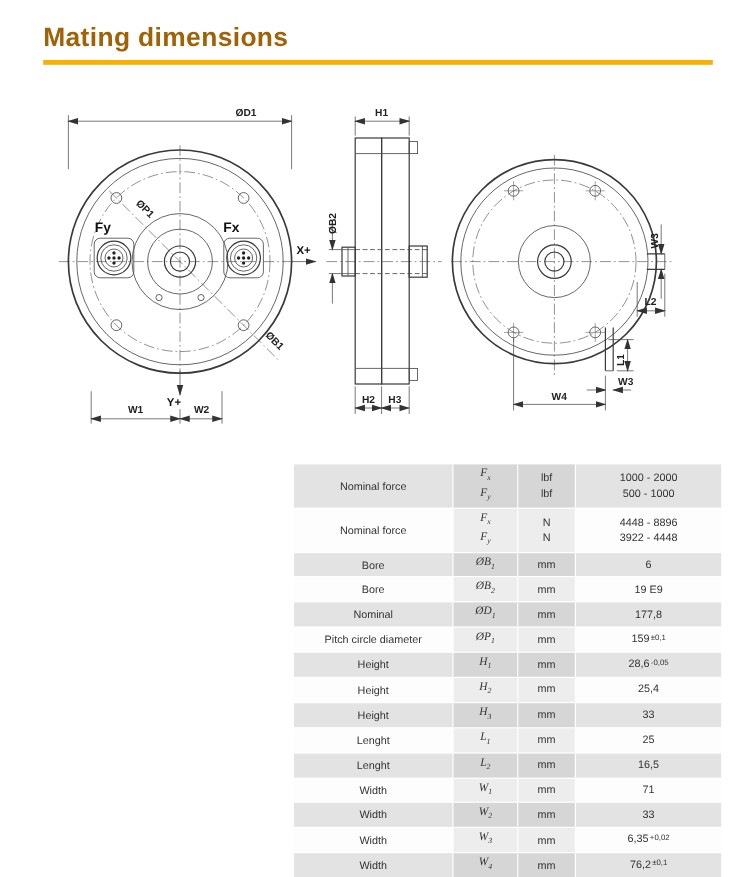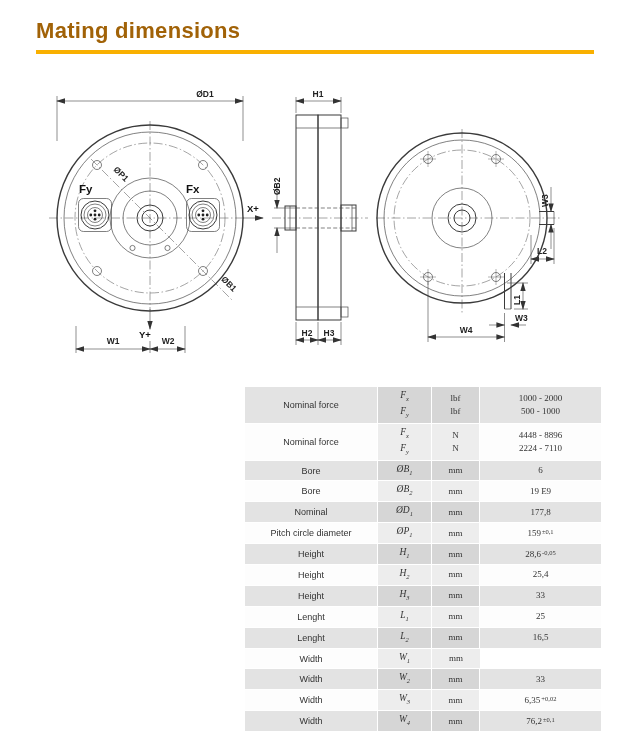--- a/index.html
+++ b/index.html
@@ -40,21 +40,21 @@
   .cell {
     min-height:19px; padding:2px; border-right:1px solid #fff;
     display:flex; flex-direction:column; justify-content:center; align-items:center;
     text-align:center;
   }
   .cell:last-child { border-right:none; }
   .t-row .name, .t-row .value { background:#fdfdfd; }
   .t-row .sym,  .t-row .unit  { background:#ededed; }
   .t-row.shaded .name, .t-row.shaded .value { background:#e3e3e3; }
   .t-row.shaded .sym,  .t-row.shaded .unit  { background:#d6d6d6; }
-  .line { line-height:13px; white-space:nowrap;font-family:Liberation Serif, serif; }
+  .line { line-height:13px; white-space:nowrap; }
   .sym .line { font-family:"Liberation Serif", serif; font-style:italic; font-size:9.5px; }
   .sym sub { font-size:6.5px; }
   .tol { font-size:6.5px; position:relative; top:-2px; margin-left:1px; }
 </style>
 </head>
 <body>
 
 <div class="page">
 
   <h1 class="title">Mating dimensions</h1>
@@ -256,21 +256,21 @@
     <div class="cell sym">
             <div class="line"><span>F</span><sub>x</sub></div>
             <div class="line"><span>F</span><sub>y</sub></div>
           </div>
     <div class="cell unit">
             <div class="line">N</div>
             <div class="line">N</div>
           </div>
     <div class="cell value">
             <div class="line">4448 - 8896</div>
-            <div class="line">2224 - 7110</div>
+            <div class="line">3922 - 4448</div>
           </div>
   </div>
         <div class="t-row shaded">
     <div class="cell name">Bore</div>
     <div class="cell sym">
             <div class="line"><span>ØB</span><sub>1</sub></div>
           </div>
     <div class="cell unit">
             <div class="line">mm</div>
           </div>
@@ -375,20 +375,23 @@
           </div>
   </div>
         <div class="t-row">
     <div class="cell name">Width</div>
     <div class="cell sym">
             <div class="line"><span>W</span><sub>1</sub></div>
           </div>
     <div class="cell unit">
             <div class="line">mm</div>
           </div>
+    <div class="cell value">
+            <div class="line">71</div>
+          </div>
   </div>
         <div class="t-row shaded">
     <div class="cell name">Width</div>
     <div class="cell sym">
             <div class="line"><span>W</span><sub>2</sub></div>
           </div>
     <div class="cell unit">
             <div class="line">mm</div>
           </div>
     <div class="cell value">

